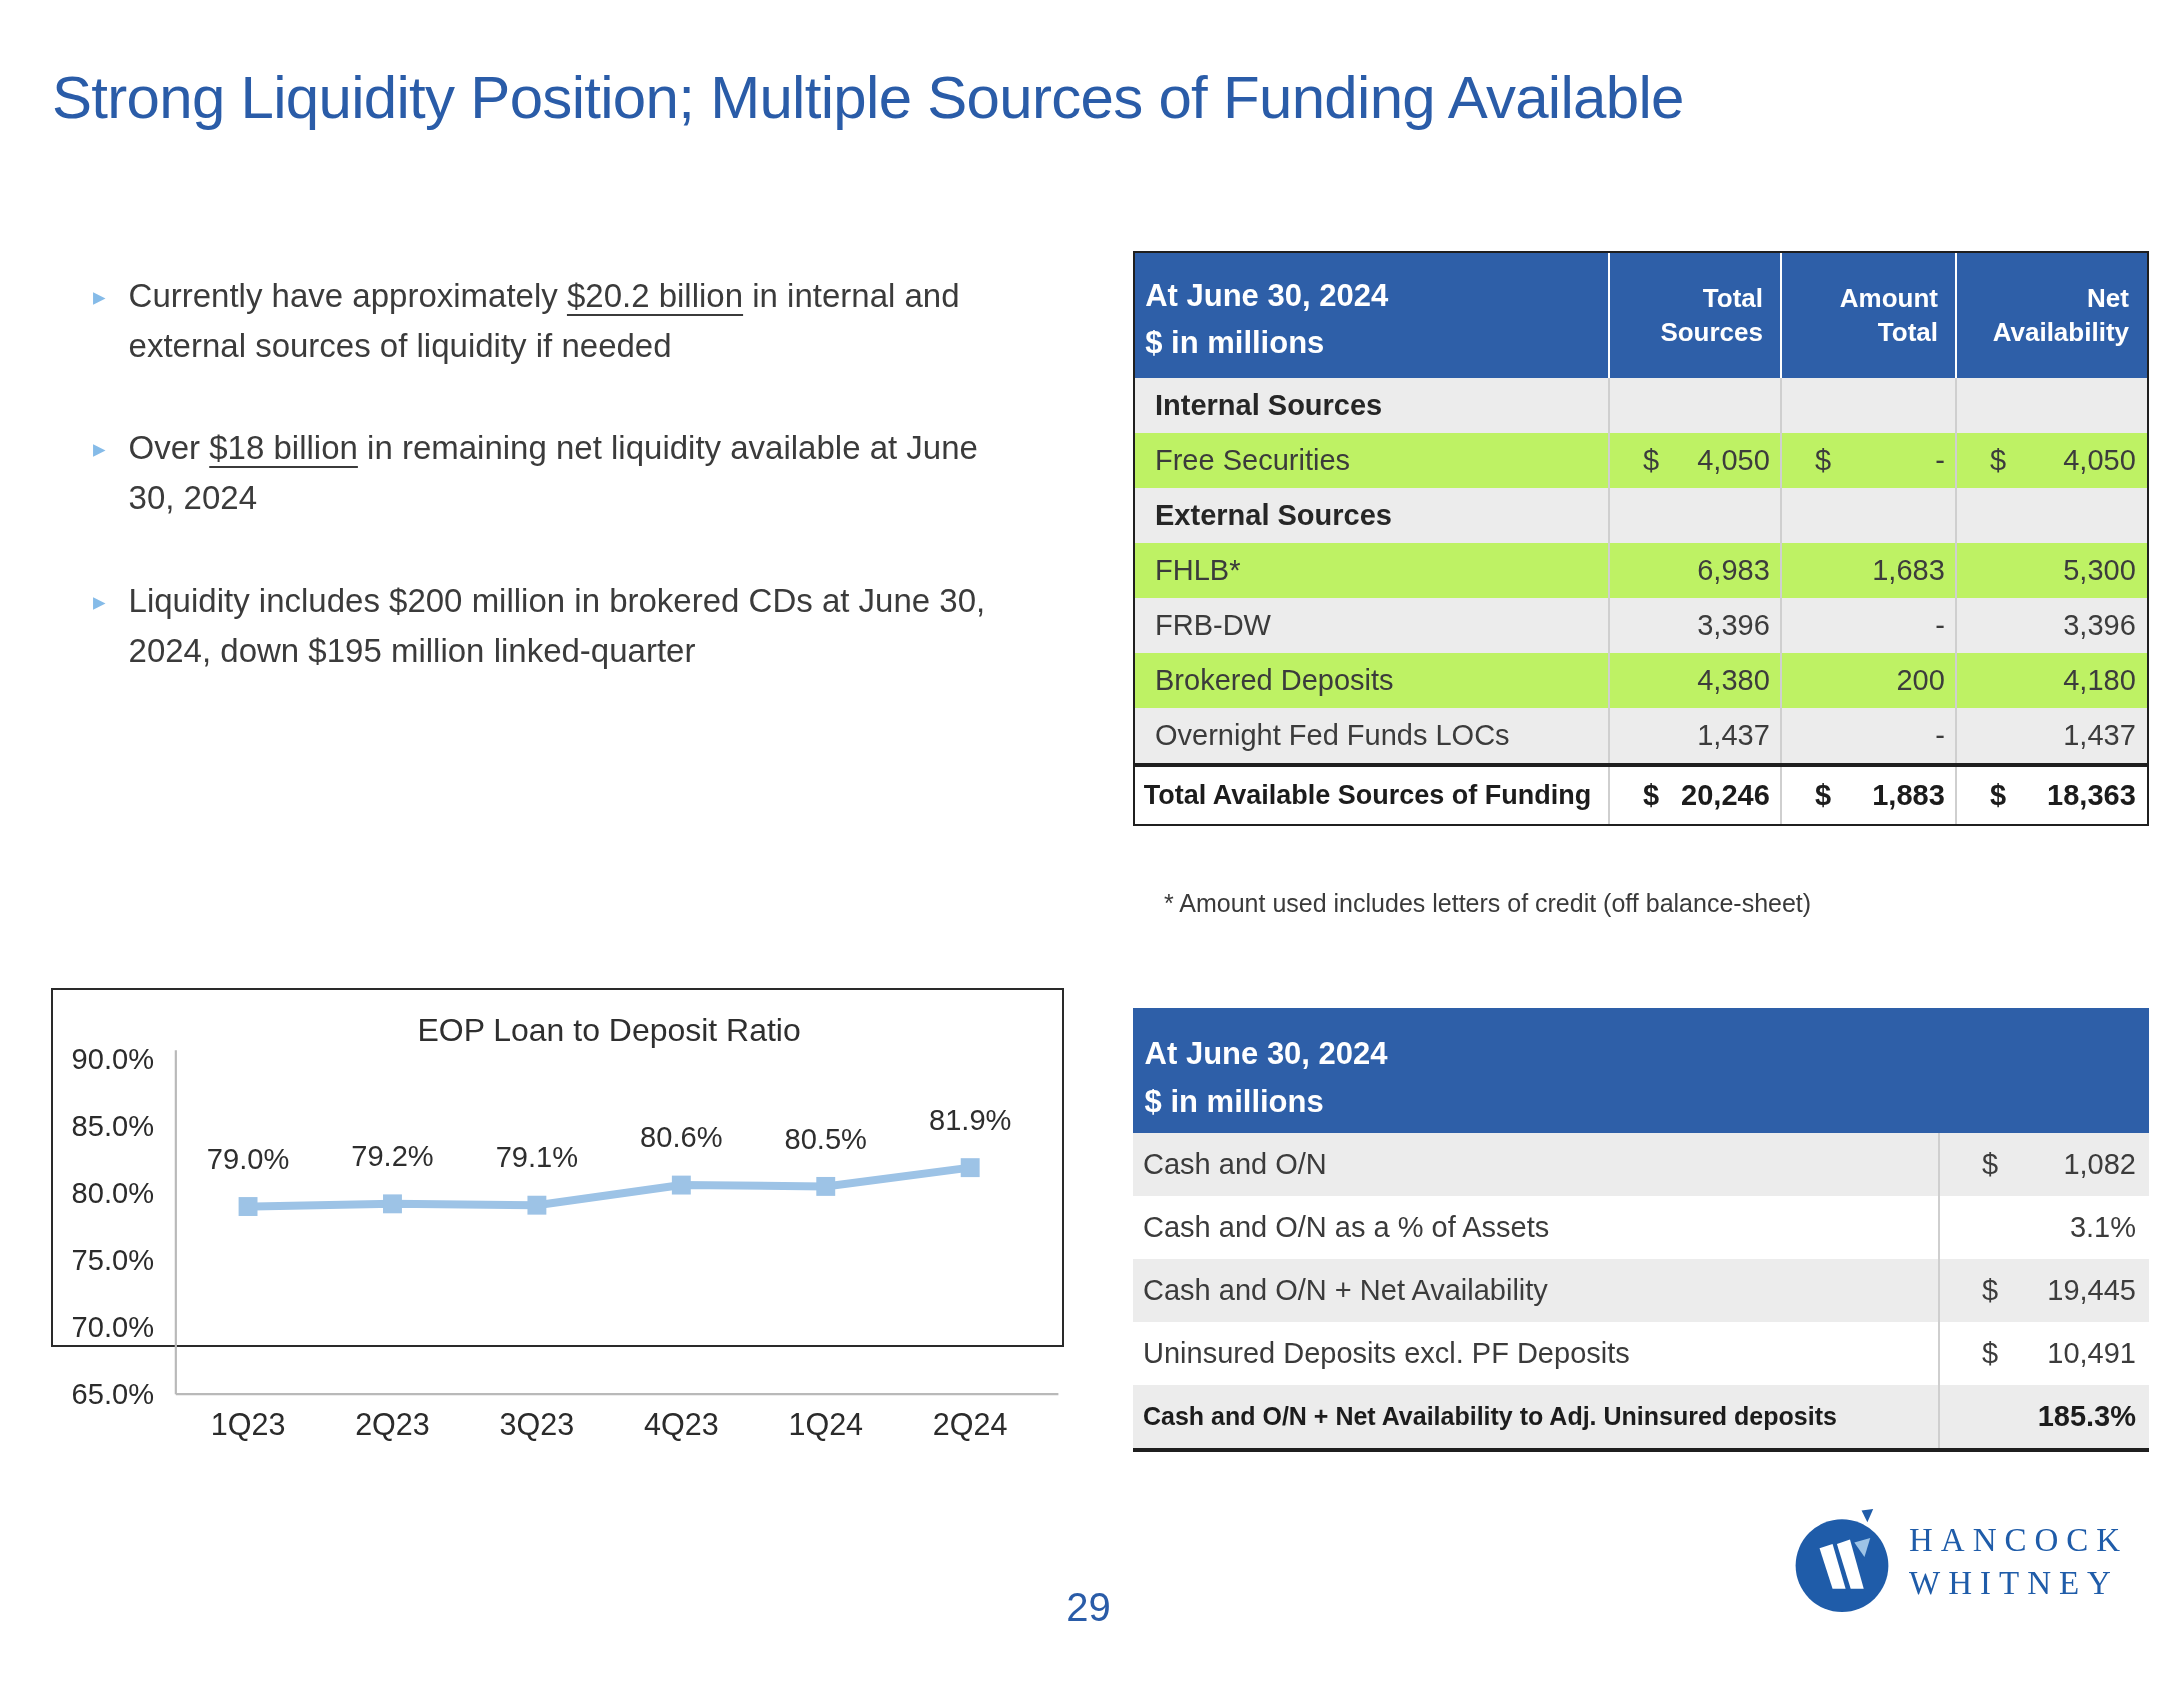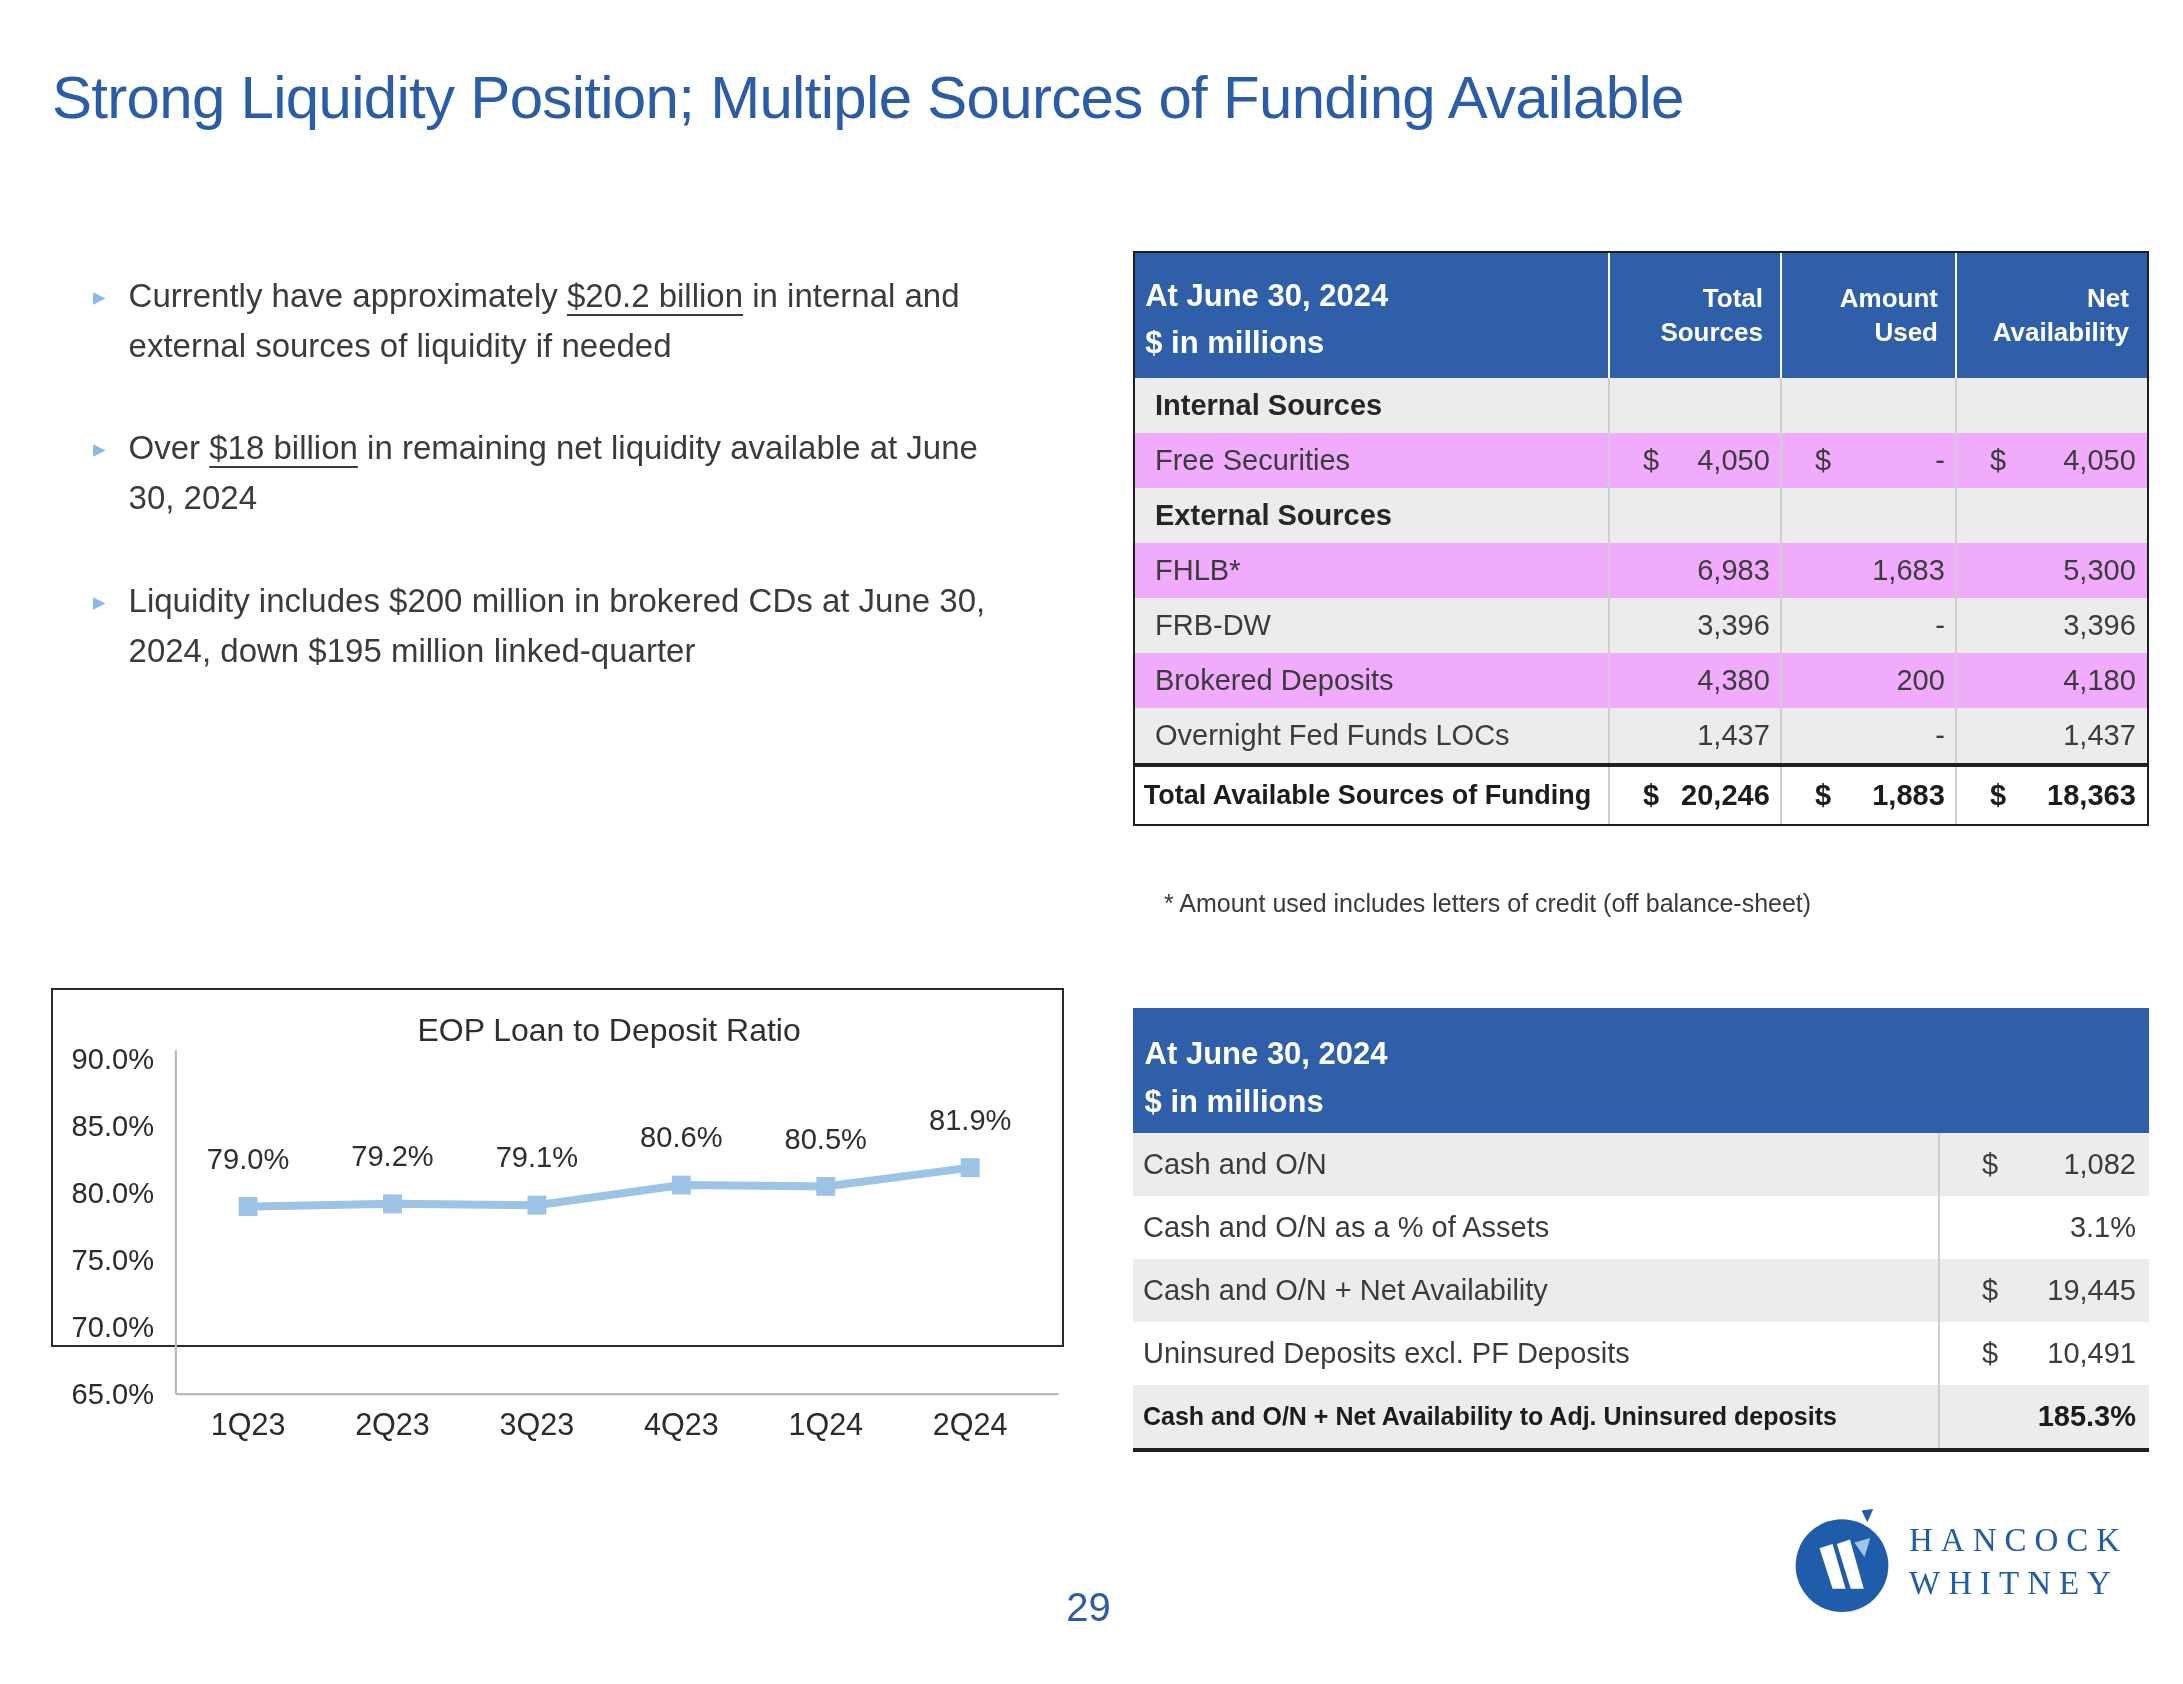--- a/index.html
+++ b/index.html
@@ -15,21 +15,21 @@
   .bullet .marker{color:#85BBE8;font-size:25px;line-height:2.05;flex:0 0 auto;}
   .bullet .btxt{width:859px;}
   .ul{text-decoration:underline;text-decoration-thickness:2.2px;text-underline-offset:7.3px;}
 
   
   .ftable{position:absolute;left:1133px;top:251px;width:1016px;border:2.9px solid #1f1f1f;font-size:29px;background:#fff;}
   .fhdr{display:grid;grid-template-columns:473px 172px 175px 191px;background:#2E5FA8;color:#fff;font-weight:bold;height:125px;}
   .fhdr .hl{padding:20.4px 0 0 10.2px;line-height:1.5;font-size:31px;}
   .fhdr .hc{display:flex;align-items:center;justify-content:flex-end;text-align:right;
             padding:0 17px;border-left:2.2px solid #ffffff;line-height:1.3;font-size:26px;}
-  .frow{display:grid;grid-template-columns:473px 172px 175px 191px;height:55px;align-items:stretch;background:#f0abfc;}
+  .frow{display:grid;grid-template-columns:473px 172px 175px 191px;height:55px;align-items:stretch;background:#bef264;}
   .frow.gray{background:#ECECEC;}
   .frow .lbl{padding-left:20px;display:flex;align-items:center;color:#3b3b3b;}
   .frow.section .lbl{font-weight:bold;color:#262626;}
   .cell{display:flex;justify-content:space-between;align-items:center;padding:0 10.2px 0 33px;border-left:2.2px solid #cfcfcf;}
   .trow{display:grid;grid-template-columns:473px 172px 175px 191px;height:61px;align-items:stretch;
         font-weight:bold;border-top:4.4px solid #1f1f1f;color:#1c1c1c;background:#fff;}
   .trow .lbl{padding-left:8.7px;display:flex;align-items:center;font-size:27px;white-space:nowrap;}
   .footnote{position:absolute;left:1164px;top:889px;font-size:25px;color:#3a3a3a;}
 
   
@@ -78,21 +78,21 @@
     </div>
   </div>
 
   <div class="ftable">
     <div class="fhdr">
       <div class="hl">
         <div>At June 30, 2024</div>
         <div>$ in millions</div>
       </div>
       <div class="hc">Total Sources</div>
-      <div class="hc">Amount Used</div>
+      <div class="hc">Amount Total</div>
       <div class="hc">Net Availability</div>
     </div>
 
     <div class="frow gray section">
       <div class="lbl">Internal Sources</div>
       <div class="cell"></div>
       <div class="cell"></div>
       <div class="cell"></div>
     </div>
     <div class="frow">

